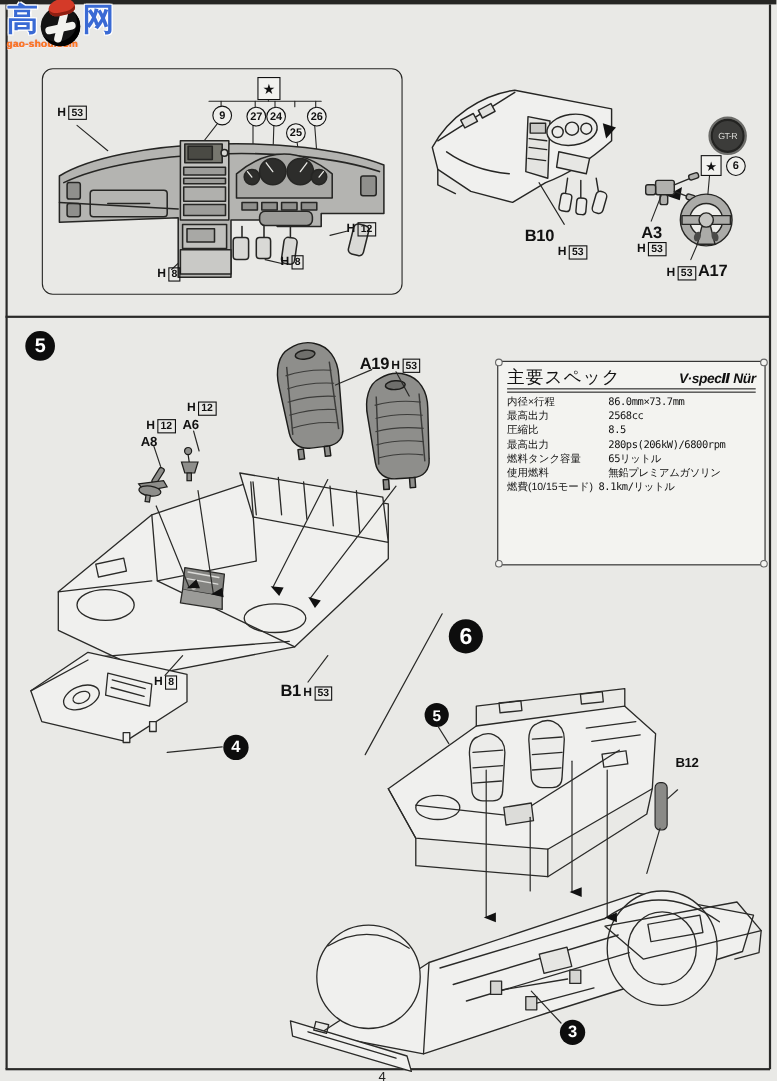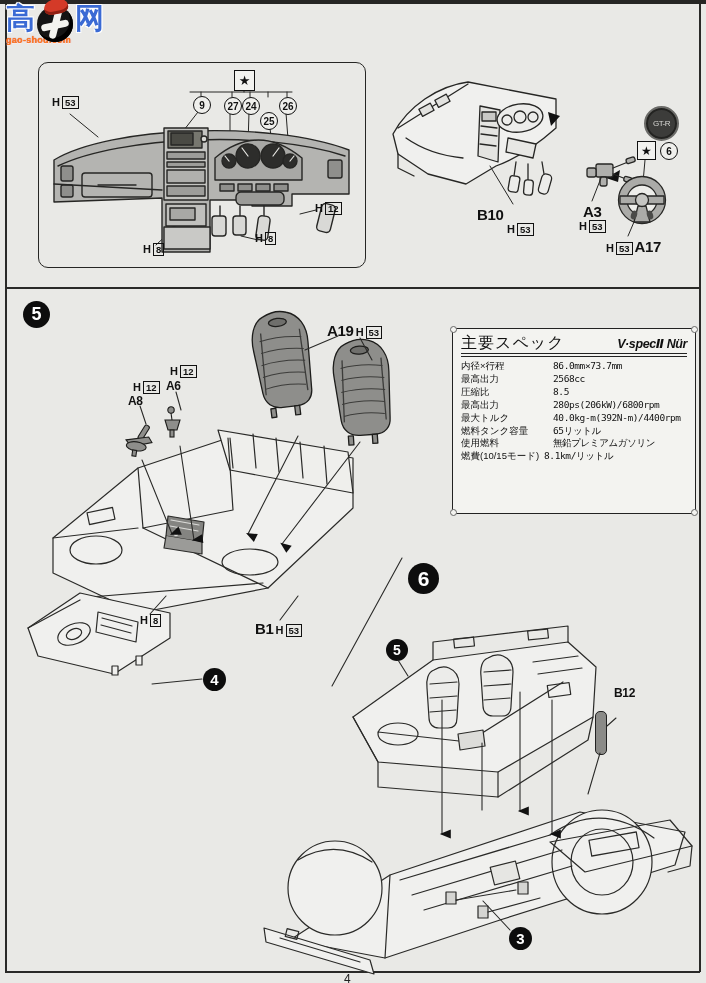--- a/index.html
+++ b/index.html
@@ -406,24 +406,20 @@
     </div>
   <div class="srow">
       <span class="slabel">圧縮比</span>
       <span class="sval">8.5</span>
     </div>
   <div class="srow">
       <span class="slabel">最高出力</span>
       <span class="sval">280ps(206kW)/6800rpm</span>
     </div>
   <div class="srow">
-      <span class="slabel">最大トルク</span>
-      <span class="sval">40.0kg-m(392N-m)/4400rpm</span>
-    </div>
-  <div class="srow">
       <span class="slabel">燃料タンク容量</span>
       <span class="sval">65リットル</span>
     </div>
   <div class="srow">
       <span class="slabel">使用燃料</span>
       <span class="sval">無鉛プレミアムガソリン</span>
     </div>
   <div class="srow long">
       <span class="slabel">燃費(10/15モード)</span>
       <span class="sval">8.1km/リットル</span>

